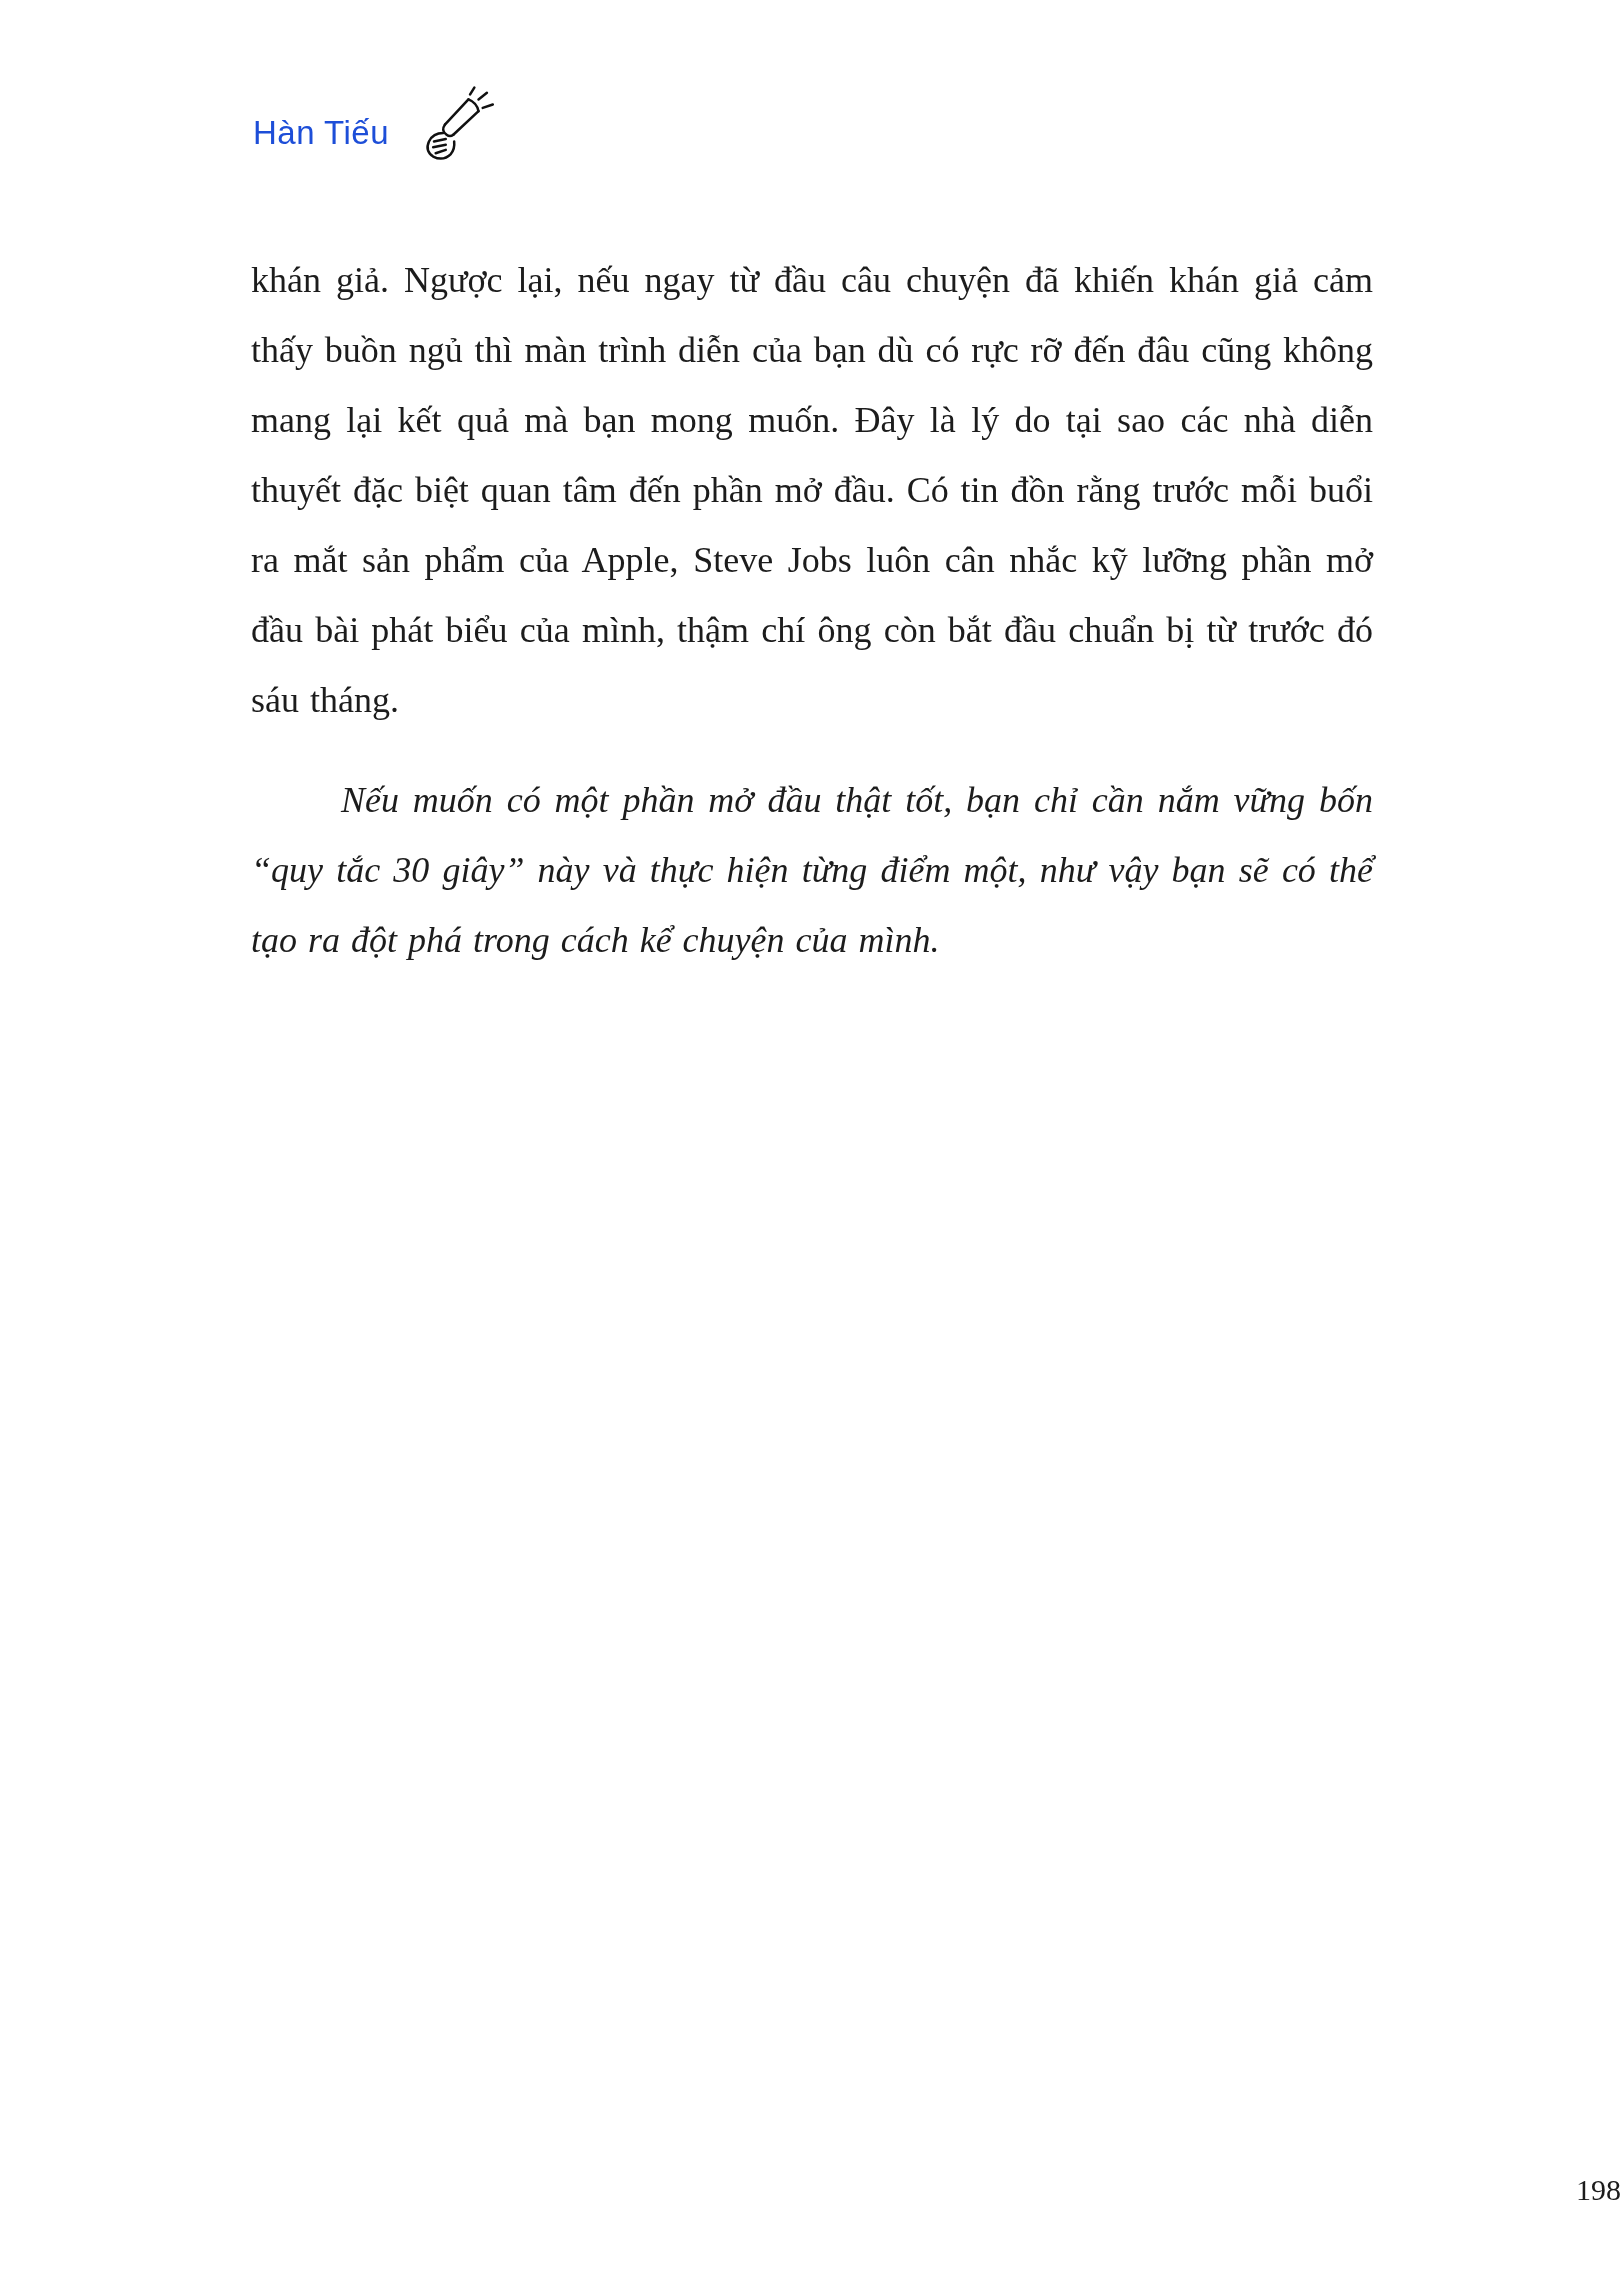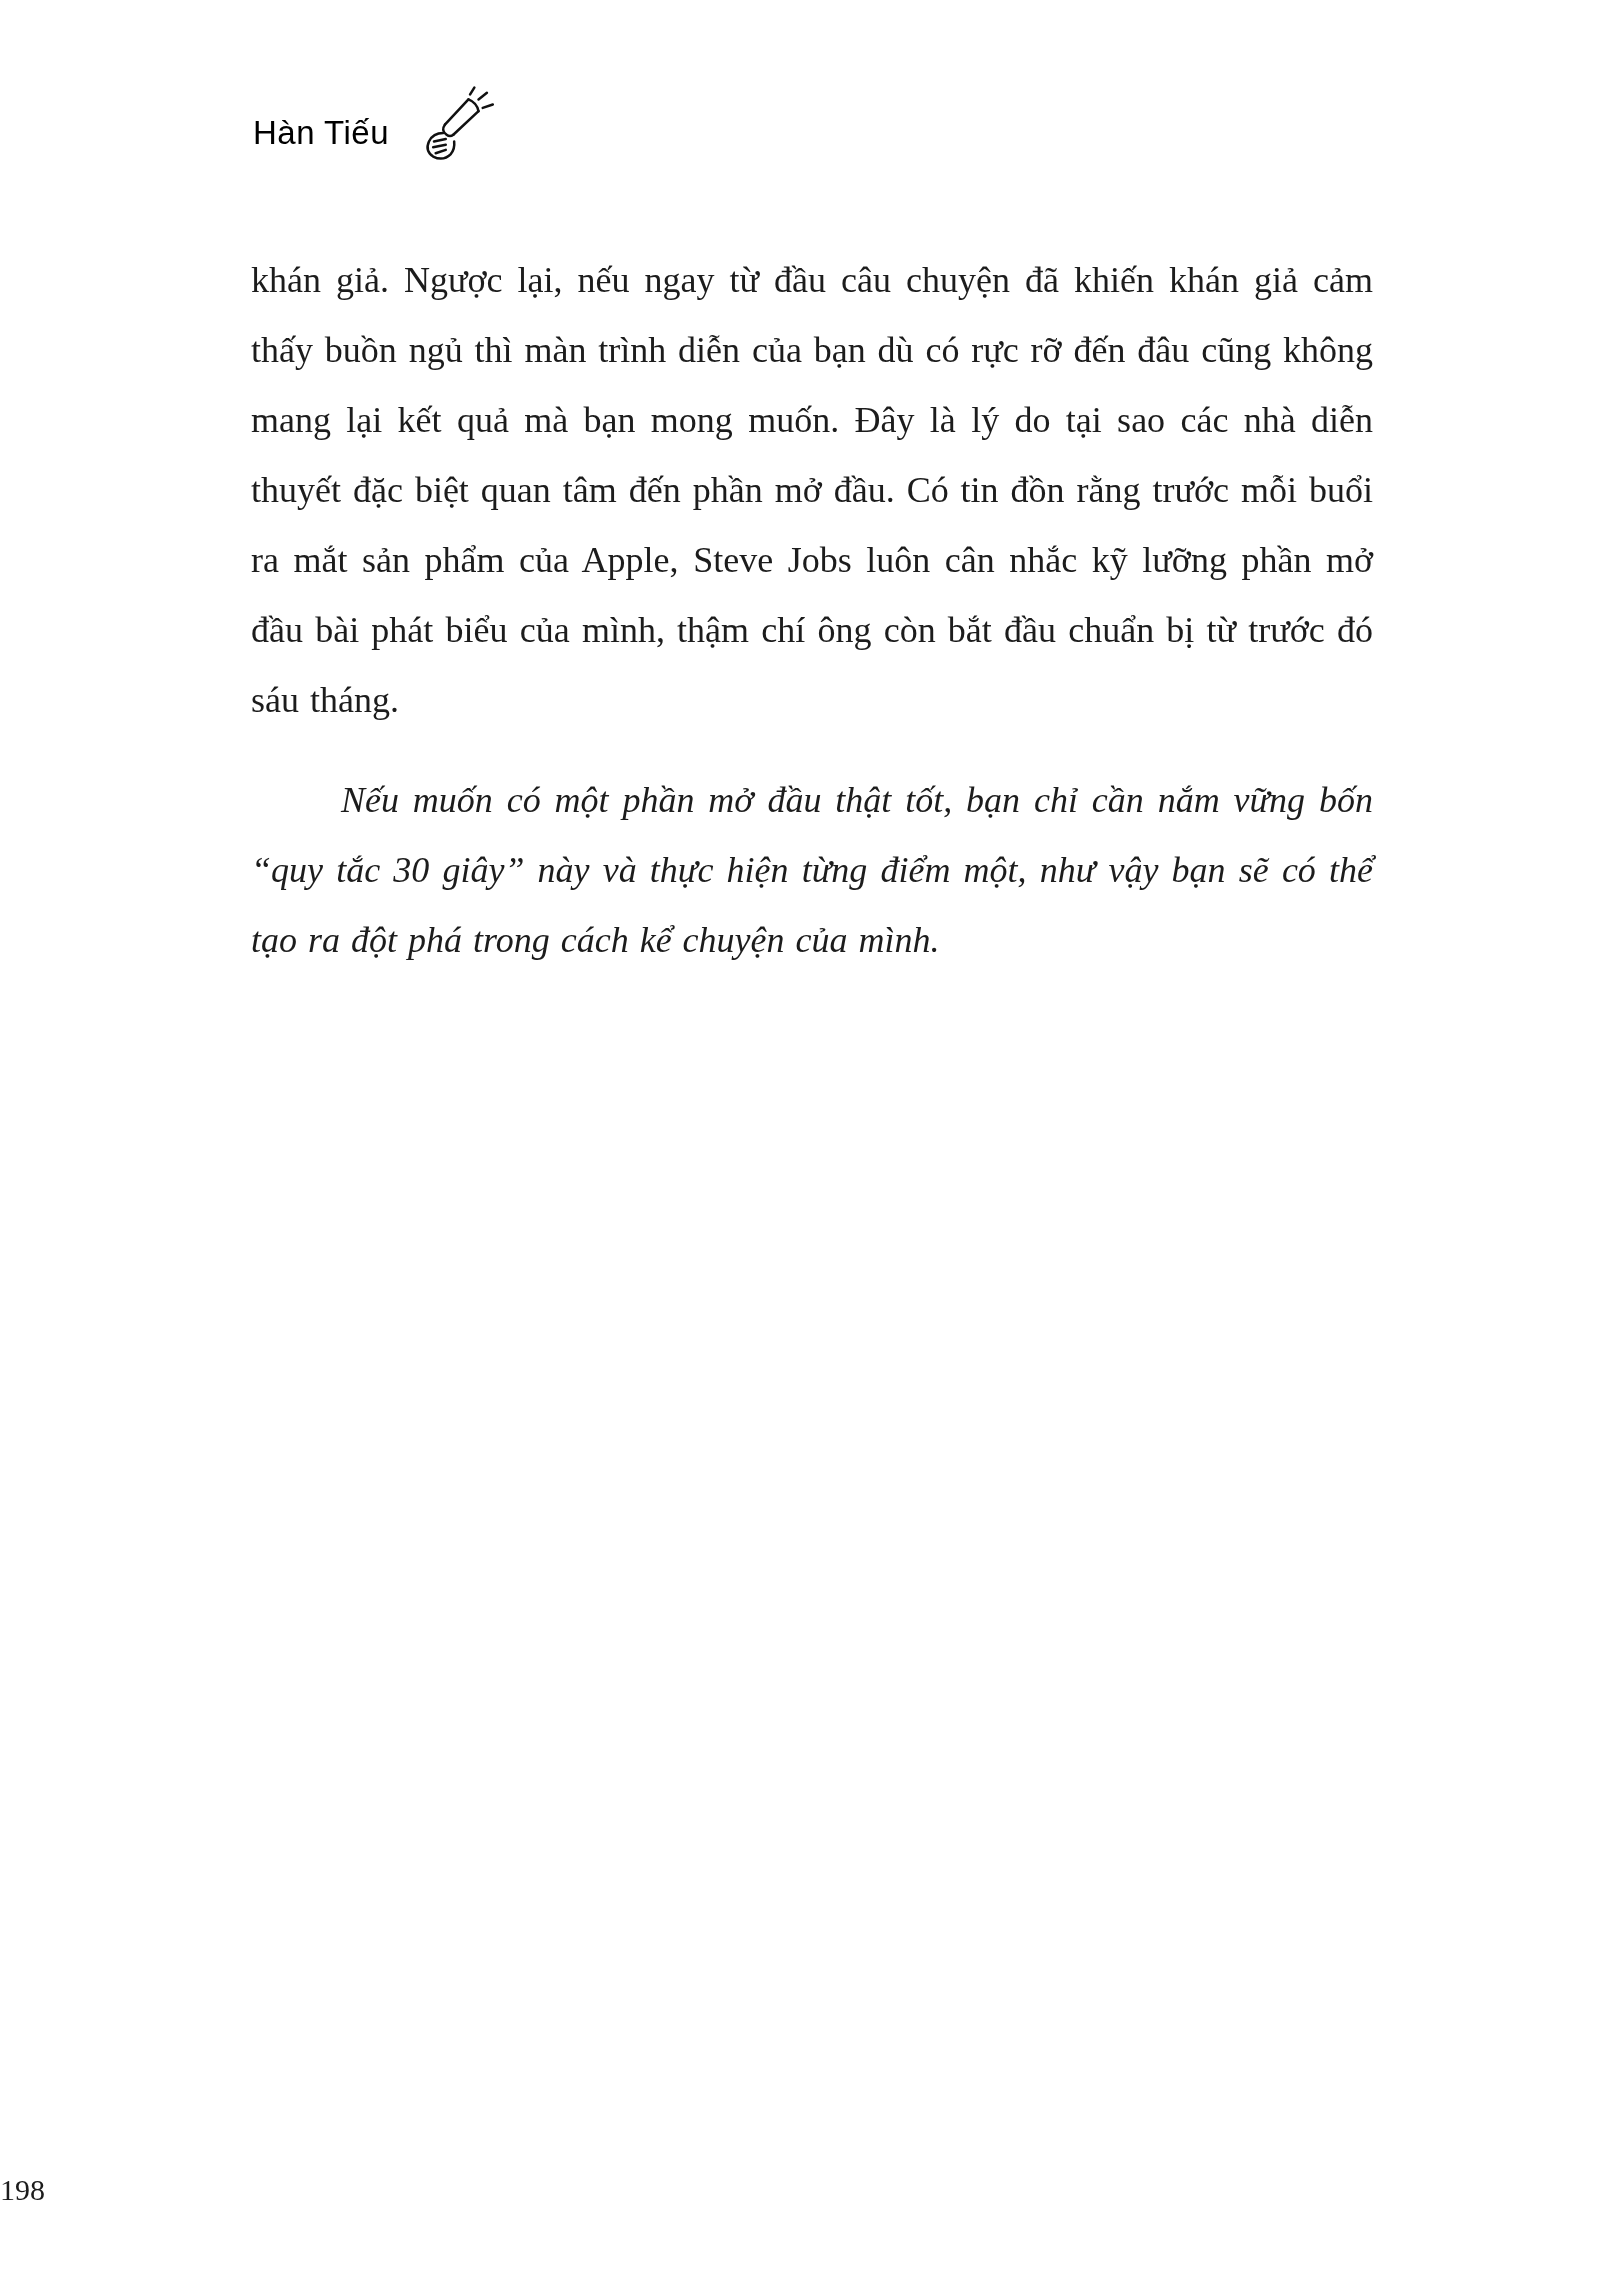--- a/index.html
+++ b/index.html
@@ -21,21 +21,21 @@
     top: 96px;
     left: 253px;
     display: flex;
     align-items: center;
     gap: 23.5px;
   }
   .author {
     font-family: "Liberation Sans", sans-serif;
     font-size: 33px;
     letter-spacing: 0.5px;
-    color: #000000;
+    color: #1d4ed8;
   }
   .icon {
     display: inline-block;
     width: 84px;
     height: 84px;
     margin-top: -9.8px;
   }
   .icon svg {
     width: 100%;
     height: 100%;
@@ -56,21 +56,21 @@
   .text-block p.para-2 {
     margin-top: 30px;
     text-indent: 90px;
     font-style: italic;
   }
   .page-footer {
     position: absolute;
     left: 0;
     bottom: 86px;
     width: 100%;
-    text-align: left;
+    text-align: right;
   }
   .page-number {
     font-size: 30px;
     color: #1c1c1c;
   }
 </style>
 </head>
 <body>
 
 <div class="page">

